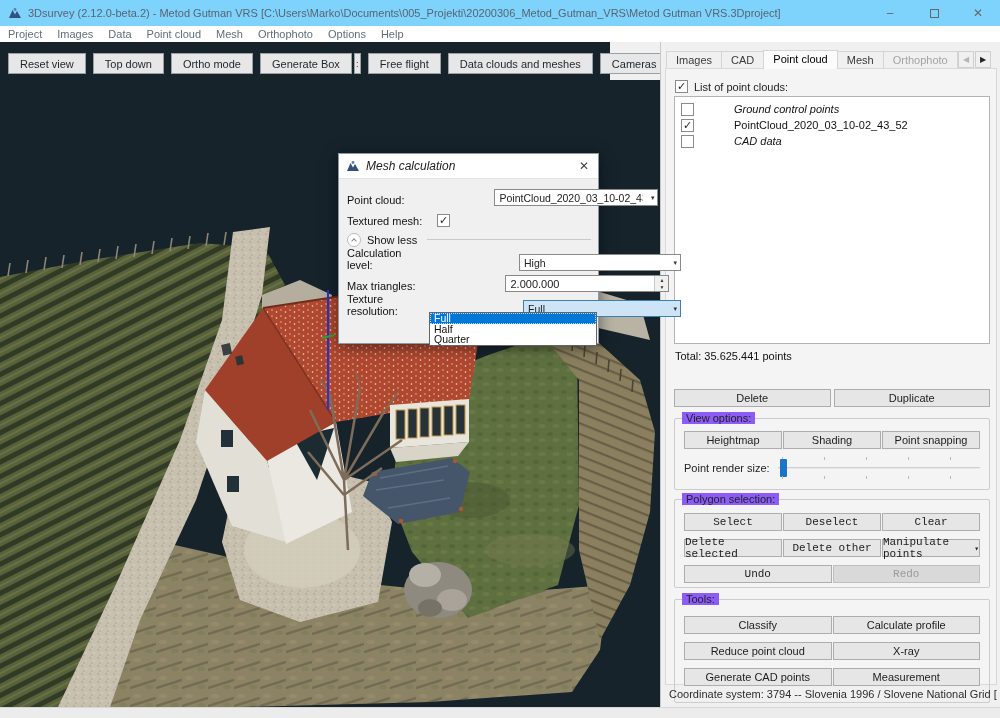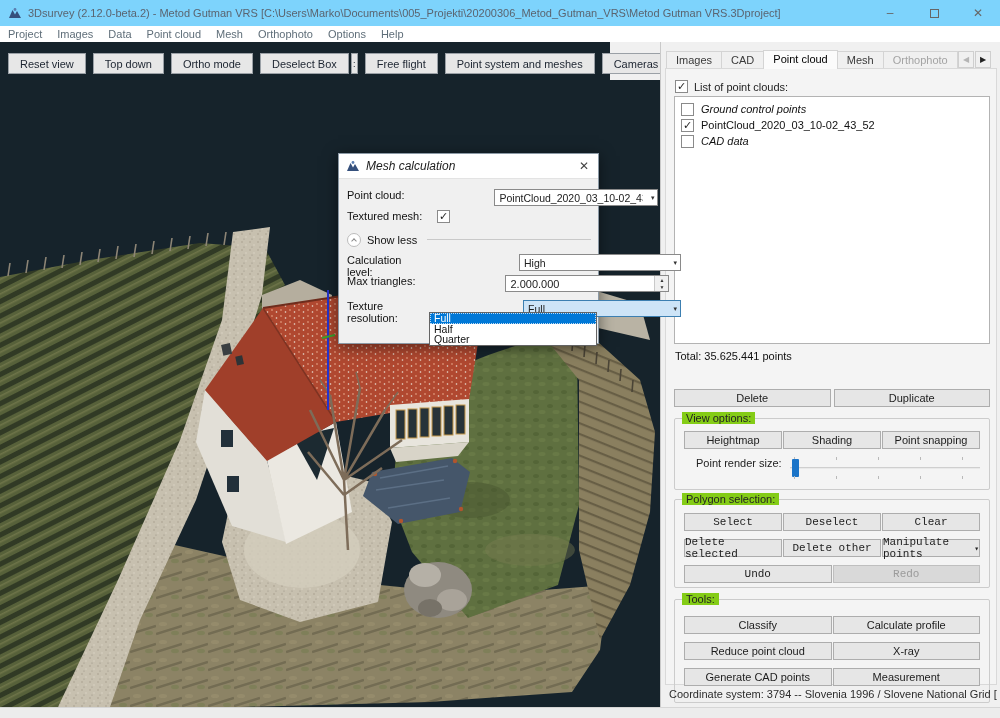--- a/index.html
+++ b/index.html
@@ -35,55 +35,55 @@
   .tab-arrow.prev { left:297px; color:#b5b5b5; }
   .tab-arrow.next { left:314px; color:#222; }
   .page { position:absolute; left:4px; top:26px; width:332px; height:617px; background:#f4f4f4; border:1px solid #d9d9d9; }
 
   .chk { width:13px; height:13px; background:#fff; border:1px solid #8a8a8a; display:inline-flex; align-items:center; justify-content:center; font-size:11px; line-height:11px; color:#1f1f1f; flex:0 0 auto; }
   .chk.empty { color:transparent; }
   .hdr-row { position:absolute; left:9px; top:11px; display:flex; align-items:center; gap:6px; }
 
   .listbox { position:absolute; left:8px; top:27px; width:316px; height:248px; background:#ffffff; border:1px solid #b3b3b3; padding:4px 6px; }
   .pc-row { display:flex; align-items:center; gap:7px; height:16px; }
-  .pc-row .name { font-size:11px; color:#111; }
+  .pc-row .name { font-size:11px; color:#111;margin-left:33px; }
   .pc-row .name.italic { font-style:italic; }
 
   .total { position:absolute; left:9px; top:281px; font-size:11px; color:#111; }
   .btn { background:#e6e6e6; border:1px solid #adadad; font-size:11px; color:#1c1c1c; display:flex; align-items:center; justify-content:center; height:18px; }
   .btn.disabled { background:#d9d9d9; color:#9b9b9b; border-color:#bfbfbf; }
   .row-2 { position:absolute; left:8px; width:316px; display:flex; gap:3px; }
   .row-2 .btn { flex:1; }
 
   .groupbox { position:absolute; left:8px; width:316px; border:1px solid #cccccc; border-radius:2px; }
-  .gb-label { position:absolute; top:-7px; left:7px; background:#84cc16; padding:0 4px; font-size:11px; color:#222; }
+  .gb-label { position:absolute; top:-7px; left:7px; background:#8b5cf6; padding:0 4px; font-size:11px; color:#222; }
   .gb-rows { position:absolute; left:9px; right:9px; }
   .btn-row { display:flex; gap:1px; margin-bottom:8px; }
   .btn-row .btn { flex:1; }
   .drop-glyph { font-size:8px; margin-left:5px; color:#222; }
 
-  .slider-row { display:flex; gap:8px;margin-left:12px; }
+  .slider-row { display:flex; align-items:center; gap:8px; }
   .slider-label { white-space:nowrap; font-size:11px; }
   .slider { position:relative; flex:1; height:22px; }
   .ticks { position:absolute; left:4px; right:2px; height:3px; background:repeating-linear-gradient(90deg,#b9b9b9 0 1px,transparent 1px 42px); }
   .ticks.top { top:0; } .ticks.bottom { bottom:0; }
   .track { position:absolute; left:0; right:0; top:10px; height:2px; background:#cfcfcf; border-bottom:1px solid #e9e9e9; }
   .handle { position:absolute; left:2px; top:2px; width:7px; height:18px; background:#1b74c8; border-radius:1px; }
 
   .status { position:absolute; left:8px; top:646px; font-size:11px; color:#2c2c2c; white-space:nowrap; }
 
   .bottomstrip { position:absolute; left:0; top:707px; width:1000px; height:11px; background:#ececec; border-top:1px solid #d6d6d6; }
 
   
   .dialog { position:absolute; left:338px; top:153px; width:261px; height:191px; background:#f0f0f0; border:1px solid #8b99a5; box-shadow:0 3px 14px rgba(0,0,0,.5); z-index:50; }
   .dlg-title { position:absolute; left:0; top:0; right:0; height:25px; background:#ffffff; display:flex; align-items:center; border-bottom:1px solid #e3e3e3; }
   .dlg-title .app-icon { margin-left:7px; }
   .dlg-title-text { margin-left:6px; font-size:12px; color:#1c1c1c;font-style:italic; }
   .dlg-close { margin-left:auto; margin-right:9px; color:#444; font-size:12px; }
-  .dlg-row { position:absolute; left:8px; right:7px; height:17px; display:flex; align-items:flex-start; }
+  .dlg-row { position:absolute; left:8px; right:7px; height:17px; display:flex; align-items:flex-end; }
   .dlg-lbl { font-size:11px; color:#111; }
   .dlg-field { position:absolute; left:90px; width:164px; height:17px; }
   .combo { background:#fff; border:1px solid #8a8a8a; height:17px; display:flex; align-items:center; padding:0 14px 0 4px; position:relative; }
   .combo .val { font-size:10.5px; white-space:nowrap; overflow:hidden; }
   .combo .arrow { position:absolute; right:3px; top:4px; font-size:7px; color:#333; }
   .combo.focused { background:#cde4f7; border-color:#3c7fb1; }
   .spin { background:#fff; border:1px solid #8a8a8a; height:17px; display:flex; align-items:center; padding-left:4px; position:relative; }
   .spin .spin-col { position:absolute; right:0; top:0; width:14px; height:100%; border-left:1px solid #c9c9c9; display:flex; flex-direction:column; }
   .spin .spin-col span { flex:1; font-size:5px; color:#333; display:flex; align-items:center; justify-content:center; background:#f0f0f0; }
   .showless { display:flex; align-items:center; gap:6px; }
@@ -121,24 +121,24 @@
   <span class="menu-item">Orthophoto</span>
   <span class="menu-item">Options</span>
   <span class="menu-item">Help</span>
 </div>
 
 <div class="left-col">
   <div class="toolbar">
     <div class="tb-btn">Reset view</div>
     <div class="tb-btn">Top down</div>
     <div class="tb-btn">Ortho mode</div>
-    <div class="tb-btn">Deselect Box</div>
+    <div class="tb-btn">Generate Box</div>
     <div class="tb-sliver">:</div>
     <div class="tb-btn">Free flight</div>
-    <div class="tb-btn">Point system and meshes</div>
+    <div class="tb-btn">Data clouds and meshes</div>
     <div class="tb-btn">Cameras</div>
     <div class="tb-btn">Recorder</div>
   </div>
 
   <svg class="scene" viewBox="0 0 660 627">
     <defs>
       <pattern id="vines" width="13" height="13" patternUnits="userSpaceOnUse" patternTransform="rotate(63)">
         <rect width="13" height="13" fill="#57613a"></rect>
         <rect width="5" height="13" fill="#313a25"></rect>
         <rect x="8" width="1.5" height="13" fill="#6e7449"></rect>

